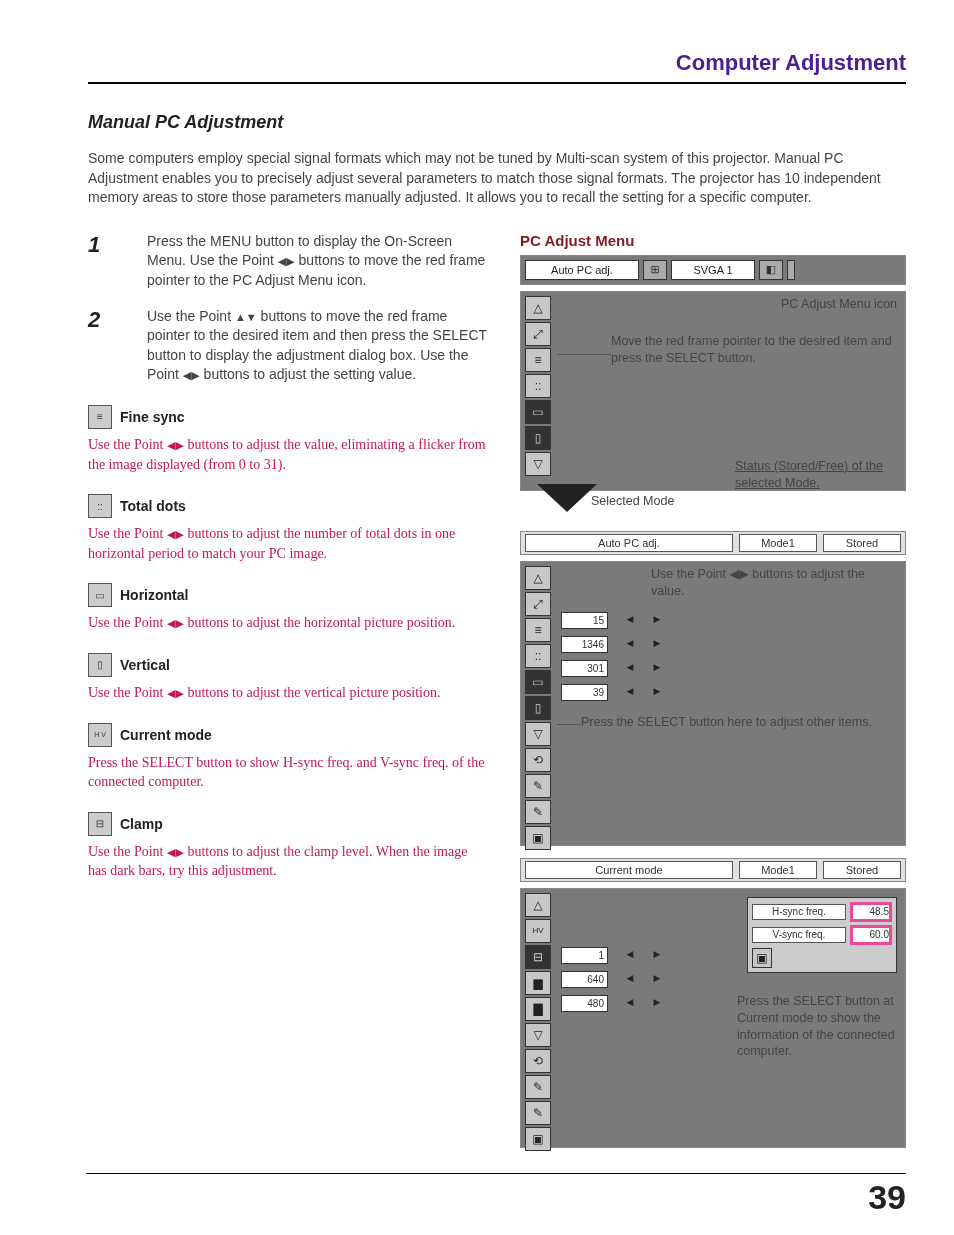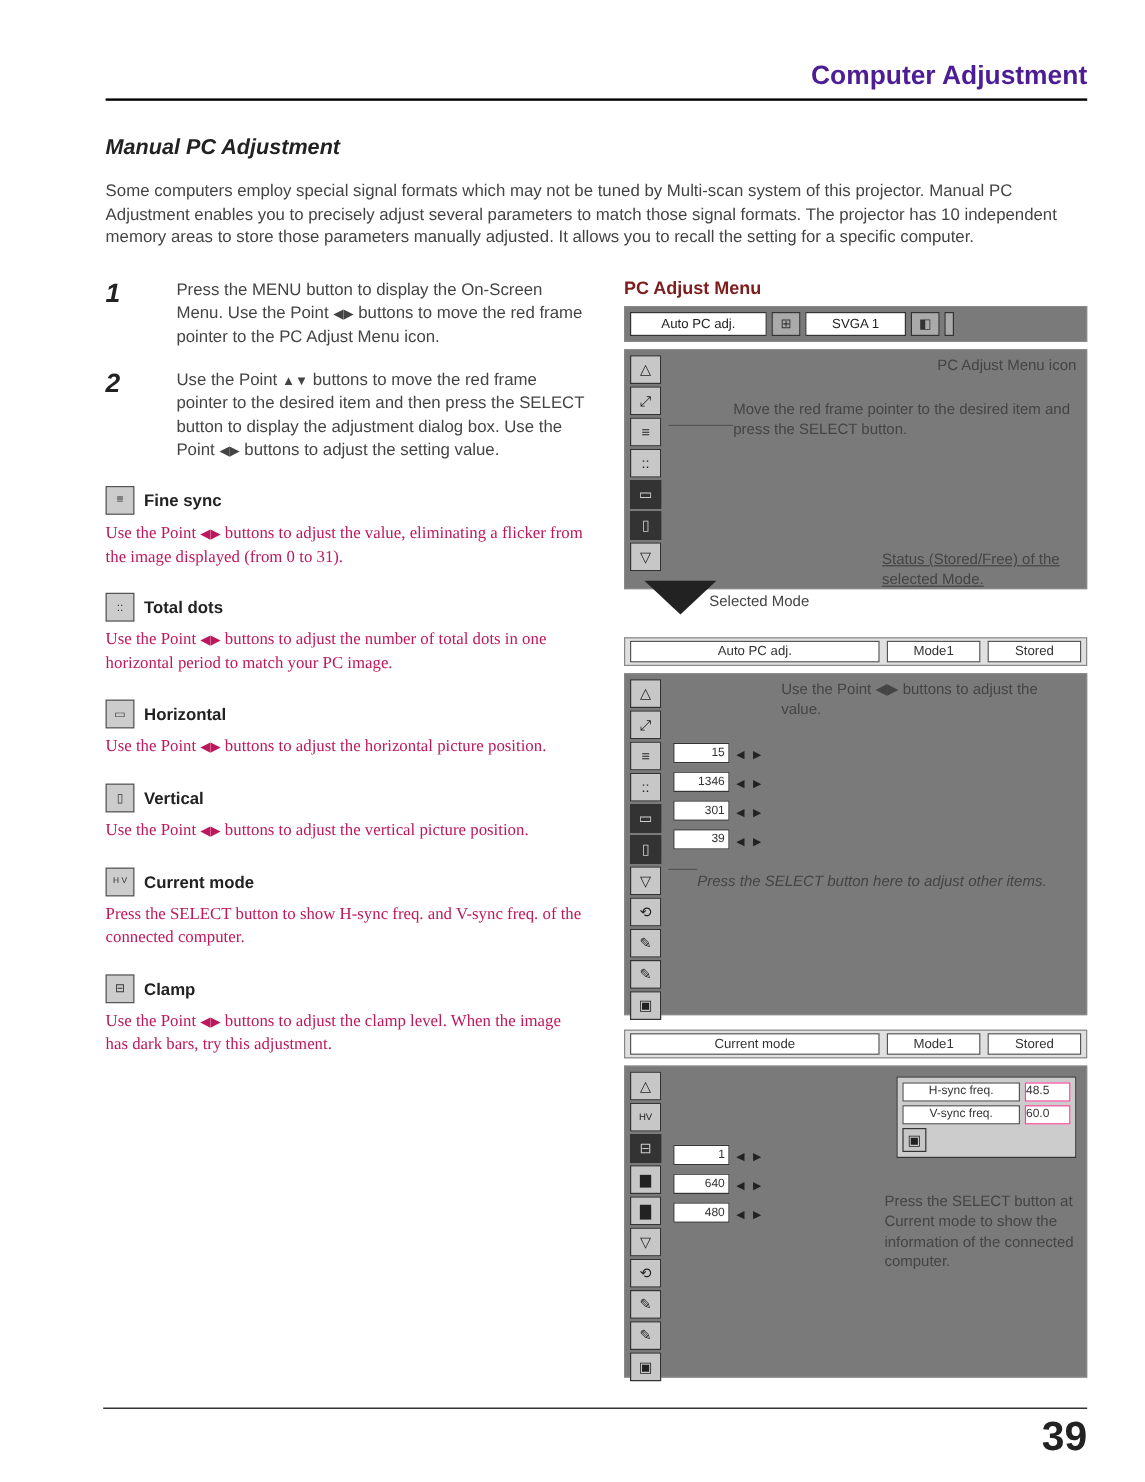--- a/index.html
+++ b/index.html
@@ -198,22 +198,22 @@
     border: 1px solid #555;
     height: 16px;
     font-size: 11px;
     display: flex;
     align-items: center;
     justify-content: center;
     padding: 0 8px;
   }
   .value-row {
     display: flex;
-    align-items: flex-end;
-    gap: 4px;
+    align-items: flex-start;
+    gap: 17px;
     height: 24px;
   }
   .value-field {
     background: #fff;
     border: 1px solid #333;
     width: 42px;
     height: 15px;
     font-size: 10px;
     text-align: right;
     padding-right: 3px;
@@ -276,25 +276,25 @@
     border: 1px solid #555;
     height: 14px;
     font-size: 10px;
     flex: 1;
     text-align: center;
     line-height: 14px;
     padding: 0 4px;
   }
   .info-val {
     background: #fff;
-    border: 1px solid #ec4899;
+    border: 3px solid #ec4899;
     height: 14px;
     width: 36px;
     font-size: 10px;
-    text-align: left;
+    text-align: right;
     line-height: 14px;
   }
 </style>
 </head>
 <body>
 
 <div class="page">
   <div class="top-title">Computer Adjustment</div>
   <div class="section-title">Manual PC Adjustment</div>
   <div class="intro">Some computers employ special signal formats which may not be tuned by Multi-scan system of this projector. Manual PC Adjustment enables you to precisely adjust several parameters to match those signal formats. The projector has 10 independent memory areas to store those parameters manually adjusted. It allows you to recall the setting for a specific computer.</div>
@@ -446,21 +446,21 @@
             <div class="value-row">
               <div class="value-field">301</div>
               <div class="lr-btn">◀</div>
               <div class="lr-btn">▶</div>
             </div>
             <div class="value-row">
               <div class="value-field">39</div>
               <div class="lr-btn">◀</div>
               <div class="lr-btn">▶</div>
             </div>
-            <div class="label-text" style="margin-top:18px; margin-left:20px;font-style:italic;">Press the SELECT button here to adjust other items.</div>
+            <div class="label-text" style="margin-top:6px; margin-left:20px;">Press the SELECT button here to adjust other items.</div>
             <div class="line" style="left:-4px; top:158px; width:24px; height:1px;"></div>
           </div>
         </div>
       </div>
 
       <div class="status-bar" style="margin-top:12px;">
         <div class="s-cell" style="flex:1;">Current mode</div>
         <div class="s-cell" style="width:60px;">Mode1</div>
         <div class="s-cell" style="width:60px;">Stored</div>
       </div>

